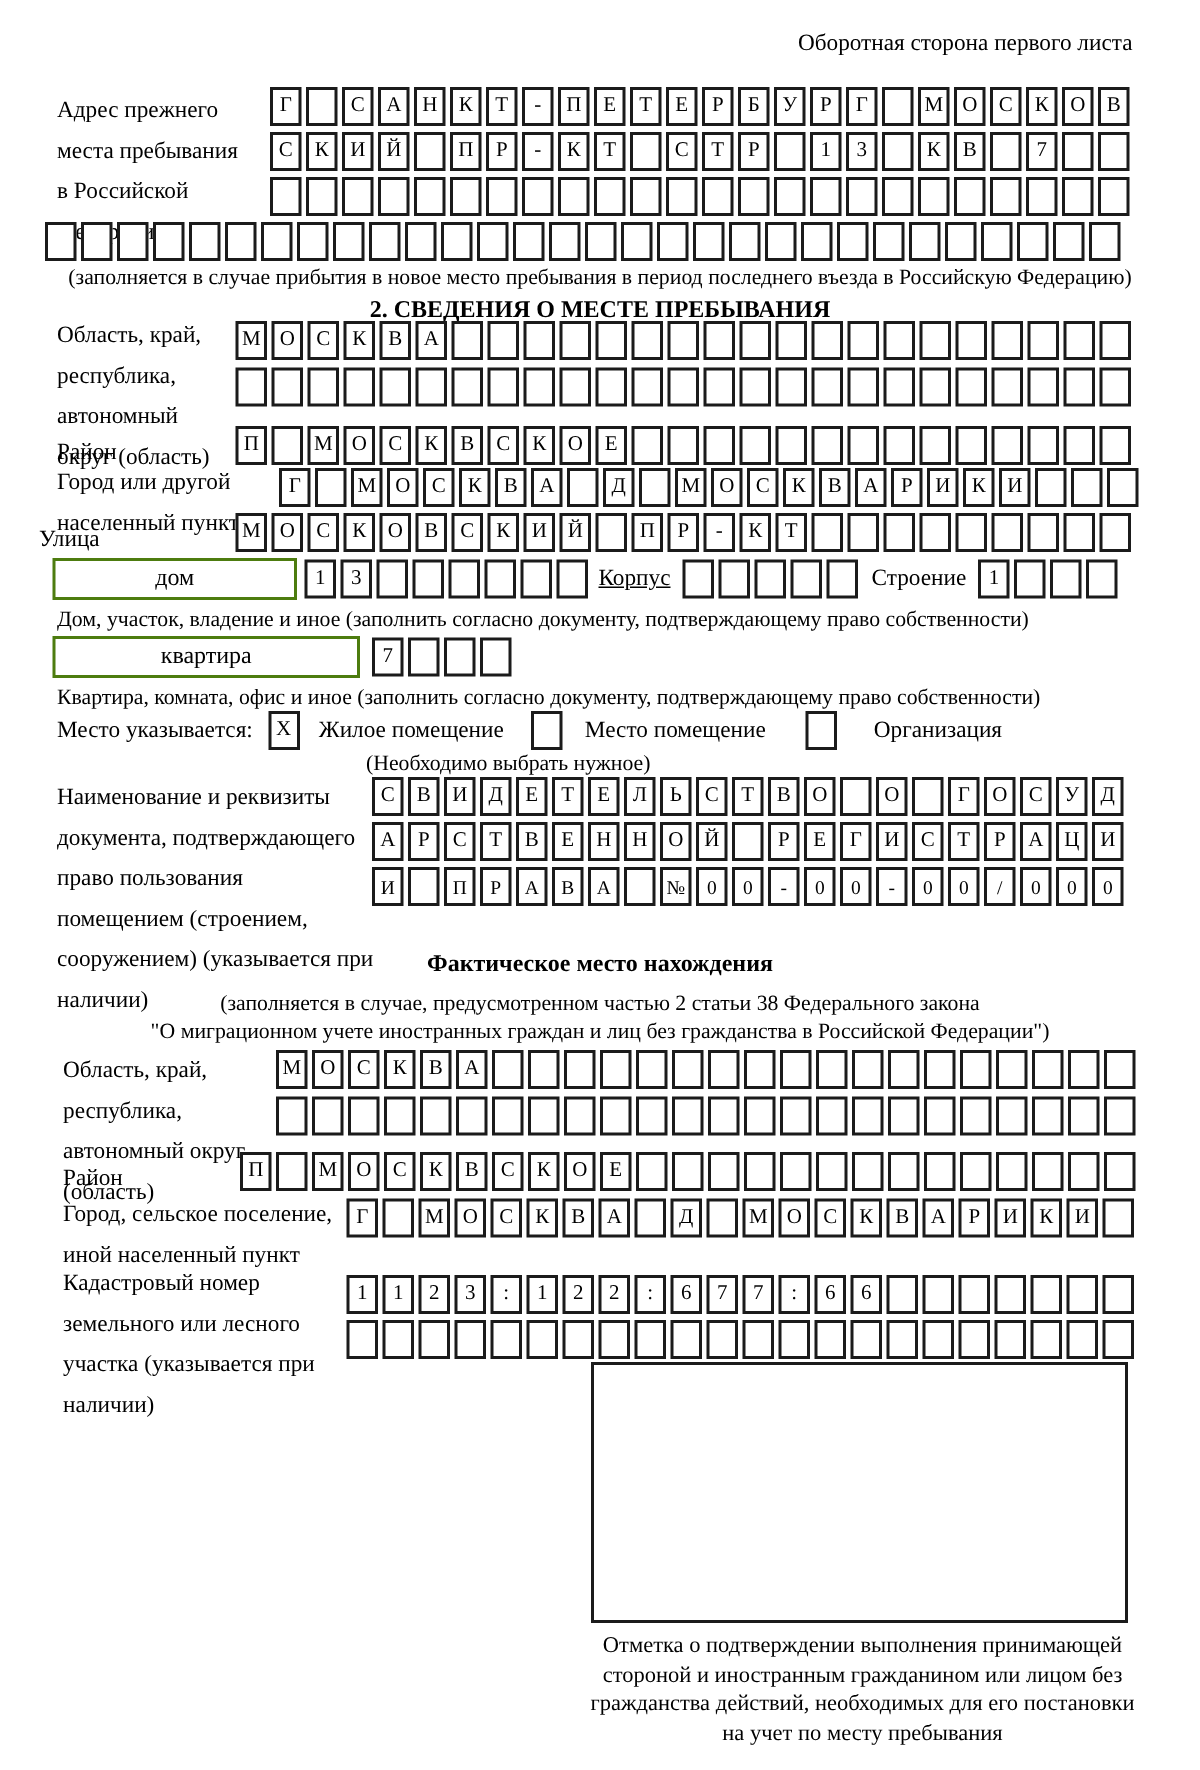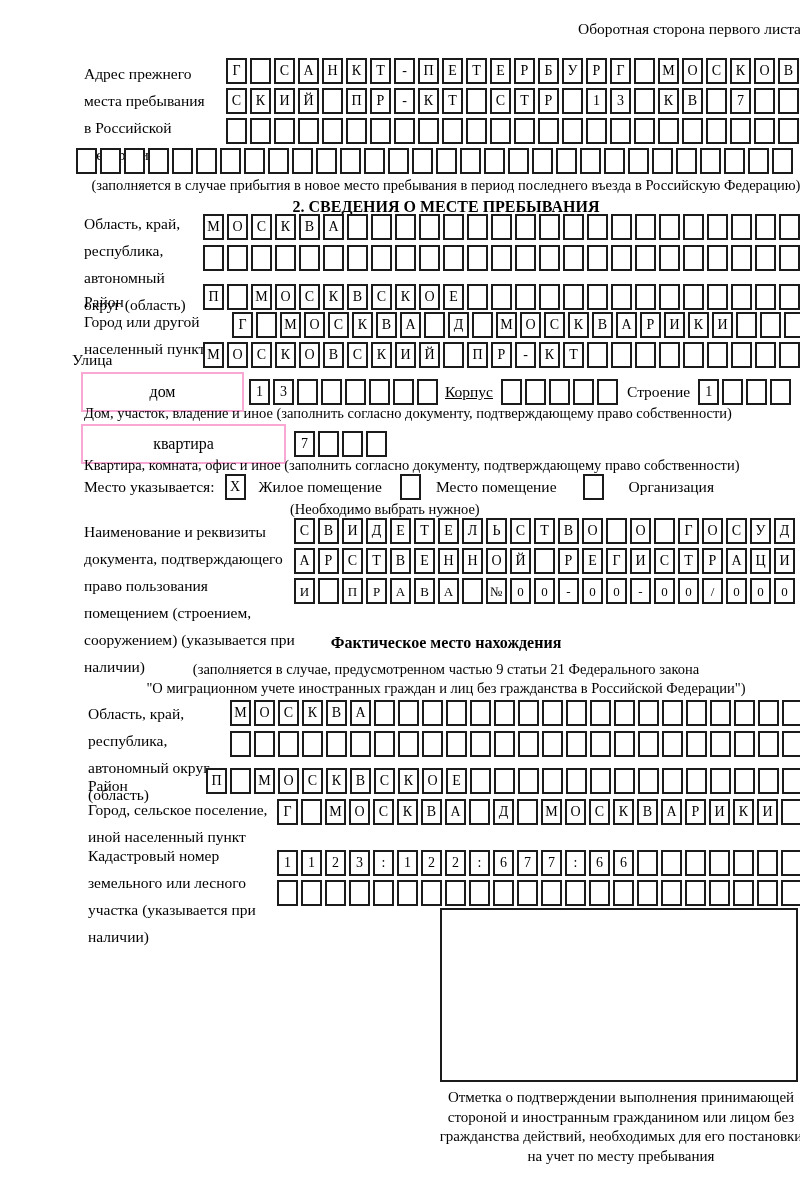--- a/index.html
+++ b/index.html
@@ -1,29 +1,29 @@
 <!DOCTYPE html>
 <html><head>
 <meta charset="utf-8">
 <style>
   html,body{margin:0;padding:0;background:#e8e8e8;}
   .page{position:relative;width:800px;height:1180px;margin:0 auto;background:#ffffff;
         font-family:"Liberation Serif", serif;color:#000;overflow:hidden;}
-  .abs{position:absolute;margin-left:46px;}
+  .abs{position:absolute;}
   .lbl{font-size:15.5px;line-height:27px;}
   .cap{font-size:14.5px;line-height:19px;}
   .hdr{font-size:15.5px;}
   .h-bold{font-size:16px;font-weight:bold;}
   .center{text-align:center;width:800px;left:0;}
   .cells{display:flex;}
   .cell{box-sizing:border-box;flex:0 0 auto;width:21px;height:26px;margin-right:3px;
         border:2px solid #1b1b1b;background:#fff;display:flex;align-items:center;
         justify-content:center;font-size:14px;line-height:1;overflow:hidden;}
   .cells-sm .cell{font-size:13px;}
-  .wide{box-sizing:border-box;height:40px;border:2px solid #f9a8d4;background:#fff;
+  .wide{box-sizing:border-box;height:28px;border:2px solid #4d7c0f;background:#fff;
         display:flex;align-items:center;justify-content:center;font-size:16px;flex:0 0 auto;}
   .inline-row{display:flex;align-items:center;}
   .inline-lbl{font-size:15.5px;white-space:nowrap;}
   .bigbox{box-sizing:border-box;border:2px solid #1b1b1b;background:#fff;}
   .stamp-cap{font-size:15px;line-height:19.5px;text-align:center;}
 </style>
 </head>
 <body>
 
 <div class="page">
@@ -410,21 +410,21 @@
       <span class="cell">-</span>
       <span class="cell">0</span>
       <span class="cell">0</span>
       <span class="cell">/</span>
       <span class="cell">0</span>
       <span class="cell">0</span>
       <span class="cell">0</span>
     </div>
 
   <div class="abs h-bold center" style="top:634px;">Фактическое место нахождения</div>
-  <div class="abs cap center" style="top:660px;">(заполняется в случае, предусмотренном частью 9 статьи 21 Федерального закона</div>
+  <div class="abs cap center" style="top:660px;">(заполняется в случае, предусмотренном частью 2 статьи 38 Федерального закона</div>
   <div class="abs cap center" style="top:679px;">"О миграционном учете иностранных граждан и лиц без гражданства в Российской Федерации")</div>
 
   <div class="abs lbl" style="top:700px;left:42px;width:150px;">Область, край, республика, автономный округ (область)</div>
   <div class="abs cells" style="top:700px;left:184px;">
       <span class="cell">М</span>
       <span class="cell">О</span>
       <span class="cell">С</span>
       <span class="cell">К</span>
       <span class="cell">В</span>
       <span class="cell">А</span>

